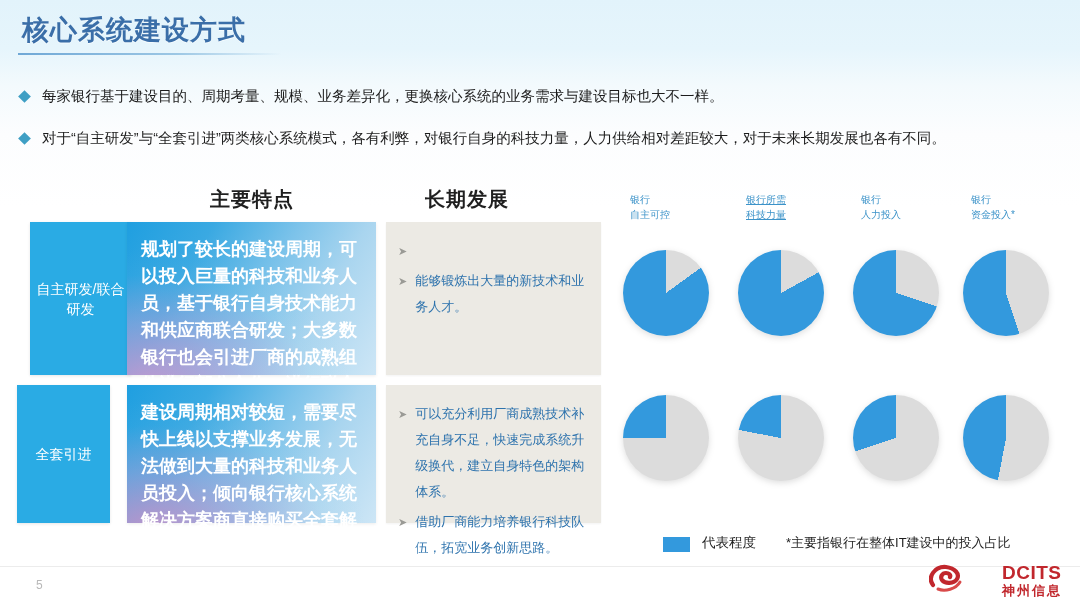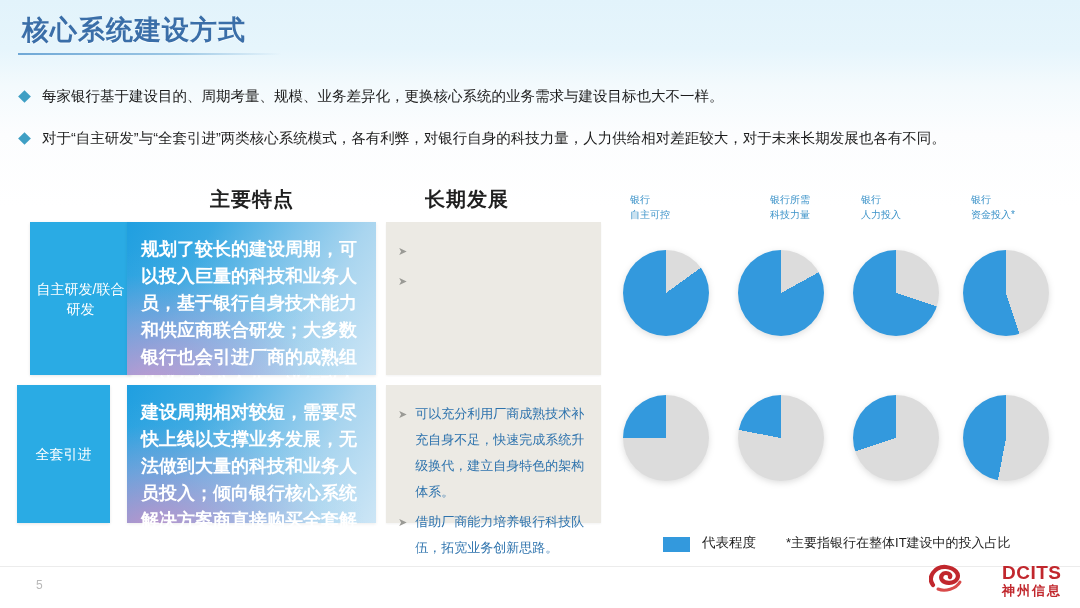--- a/index.html
+++ b/index.html
@@ -249,40 +249,41 @@
   <div class="matrix">
 
     <div class="label-box r1">自主研发/联合研发</div>
     <div class="feature-box r1">规划了较长的建设周期，可以投入巨量的科技和业务人员，基于银行自身技术能力和供应商联合研发；大多数银行也会引进厂商的成熟组件进行部分合作，进行联合研发。</div>
     <div class="longterm-box r1">
       <div class="lt-item">
         <span class="lt-arrow">➤</span>
       </div>
       <div class="lt-item">
         <span class="lt-arrow">➤</span>
+        <span class="lt-text">能够锻炼出大量的新技术和业务人才。</span>
       </div>
     </div>
 
     <div class="label-box r2">全套引进</div>
     <div class="feature-box r2">建设周期相对较短，需要尽快上线以支撑业务发展，无法做到大量的科技和业务人员投入；倾向银行核心系统解决方案商直接购买全套解决方案，进行差异化开发，在项目过程进行知识转移完成自主可控。</div>
     <div class="longterm-box r2">
       <div class="lt-item">
         <span class="lt-arrow">➤</span>
         <span class="lt-text">可以充分利用厂商成熟技术补充自身不足，快速完成系统升级换代，建立自身特色的架构体系。</span>
       </div>
       <div class="lt-item">
         <span class="lt-arrow">➤</span>
         <span class="lt-text">借助厂商能力培养银行科技队伍，拓宽业务创新思路。</span>
       </div>
     </div>
   </div>
 
   <div class="pie-head" style="left:630px; top:192px;">银行
 自主可控</div>
-  <div class="pie-head" style="left:770px; top:192px;">银行所需
+  <div class="pie-head" style="left:746px; top:192px;text-decoration:underline;">银行所需
 科技力量</div>
   <div class="pie-head" style="left:861px; top:192px;">银行
 人力投入</div>
   <div class="pie-head" style="left:971px; top:192px;">银行
 资金投入*</div>
 
   <div class="pie" id="pie-r0-c0" style="left: 623px; top: 250px; background: conic-gradient(rgb(220, 220, 220) 0deg, rgb(220, 220, 220) 54deg, rgb(51, 153, 221) 54deg, rgb(51, 153, 221) 360deg);"></div>
   <div class="pie" id="pie-r0-c1" style="left: 738px; top: 250px; background: conic-gradient(rgb(220, 220, 220) 0deg, rgb(220, 220, 220) 61.2deg, rgb(51, 153, 221) 61.2deg, rgb(51, 153, 221) 360deg);"></div>
   <div class="pie" id="pie-r0-c2" style="left: 853px; top: 250px; background: conic-gradient(rgb(220, 220, 220) 0deg, rgb(220, 220, 220) 108deg, rgb(51, 153, 221) 108deg, rgb(51, 153, 221) 360deg);"></div>
   <div class="pie" id="pie-r0-c3" style="left: 963px; top: 250px; background: conic-gradient(rgb(220, 220, 220) 0deg, rgb(220, 220, 220) 162deg, rgb(51, 153, 221) 162deg, rgb(51, 153, 221) 360deg);"></div>

